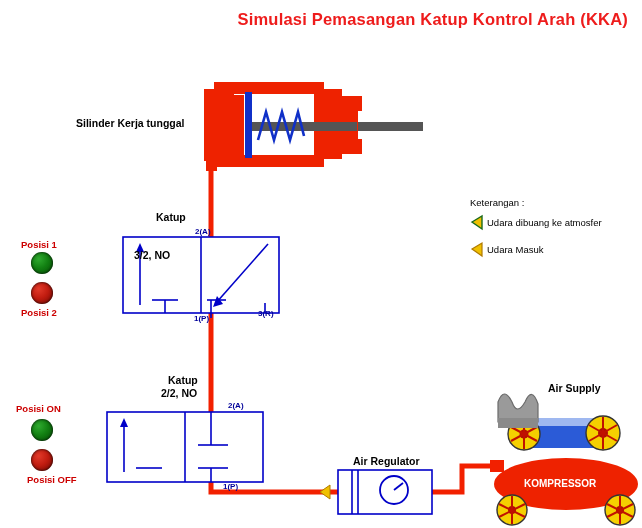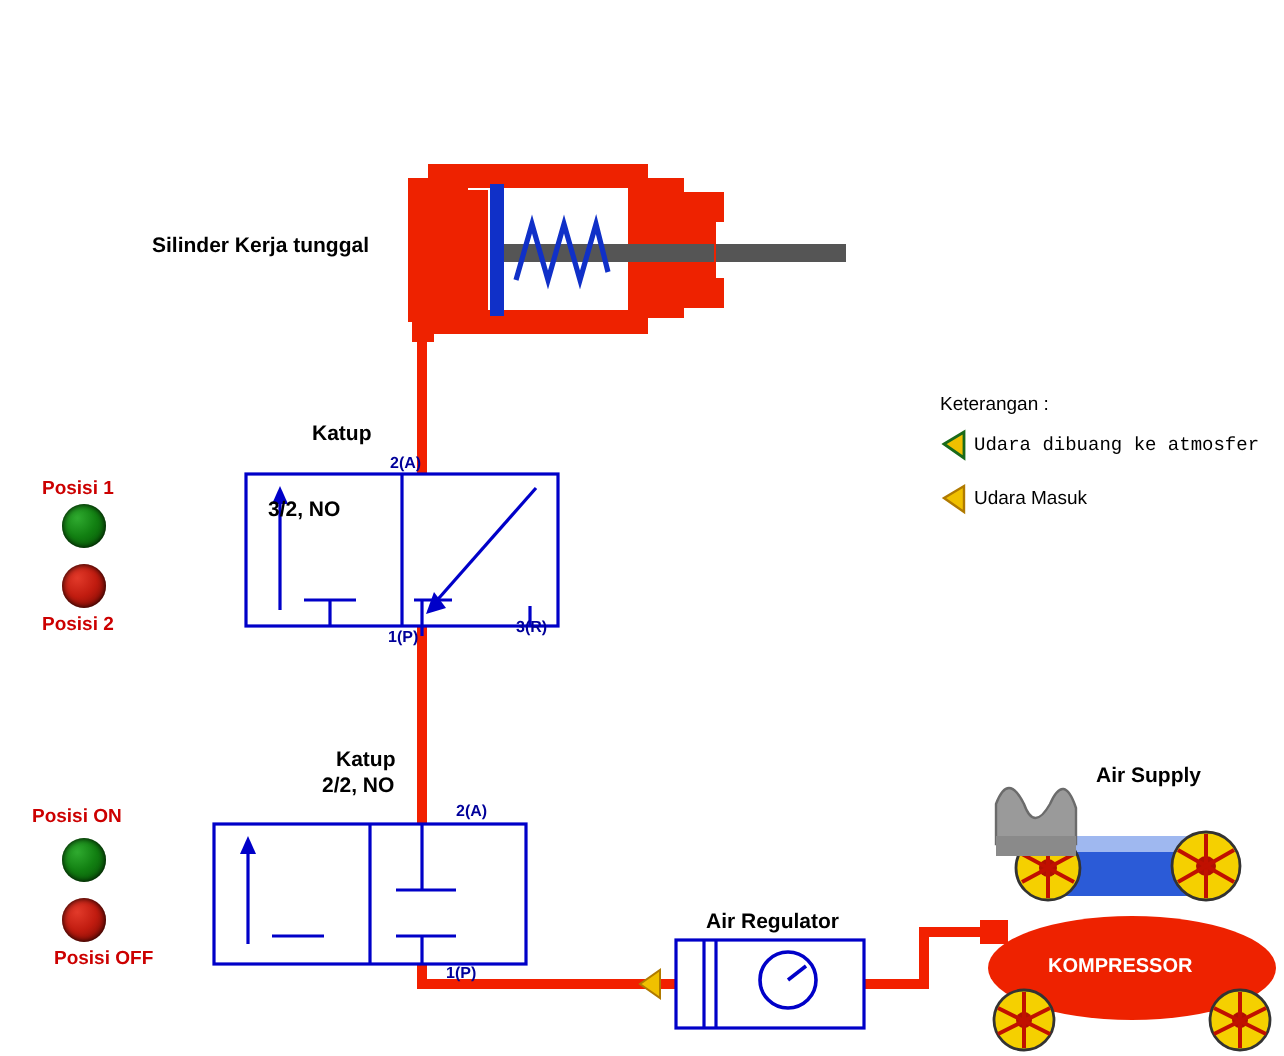--- a/index.html
+++ b/index.html
@@ -17,20 +17,21 @@
   .led.green{background:radial-gradient(circle at 35% 32%, #2faa2f 0%, #128012 45%, #044a04 100%);
              box-shadow:inset 0 0 3px #000;}
   .led.red{background:radial-gradient(circle at 35% 32%, #e23a2a 0%, #c11c10 45%, #6d0600 100%);
              box-shadow:inset 0 0 3px #000;}
 </style>
 </head>
 <body>
 
 <div id="stage">
 
+  <div class="t title" style="right:14px;top:10px;">Simulasi Pemasangan Katup Kontrol Arah (KKA)</div>
 
   <svg width="642" height="528" viewBox="0 0 642 528">
 
     <g stroke="#f22000" stroke-width="5" fill="none">
 
       <path d="M211 160 L211 237"></path>
 
       <path d="M211 313 L211 412"></path>
 
       <path d="M211 482 L211 492 L338 492"></path>
@@ -177,16 +178,16 @@
   <div class="t lbl-red" style="left:21px;top:239px;">Posisi 1</div>
   <div class="led red" style="left:31px;top:282px;"></div>
   <div class="t lbl-red" style="left:21px;top:307px;">Posisi 2</div>
 
   <div class="led green" style="left:31px;top:419px;"></div>
   <div class="t lbl-red" style="left:16px;top:403px;">Posisi ON</div>
   <div class="led red" style="left:31px;top:449px;"></div>
   <div class="t lbl-red" style="left:11px;top:474px;margin-left:16px;">Posisi OFF</div>
 
   <div class="t lbl-plain" style="left:470px;top:197px;">Keterangan :</div>
-  <div class="t lbl-plain" style="left:487px;top:217px;font-family:Liberation Mono, monospace;">Udara dibuang ke atmosfer</div>
+  <div class="t lbl-plain" style="left:487px;top:217px;">Udara dibuang ke atmosfer</div>
   <div class="t lbl-plain" style="left:487px;top:244px;">Udara Masuk</div>
 
 </div>
 
 </body></html>

